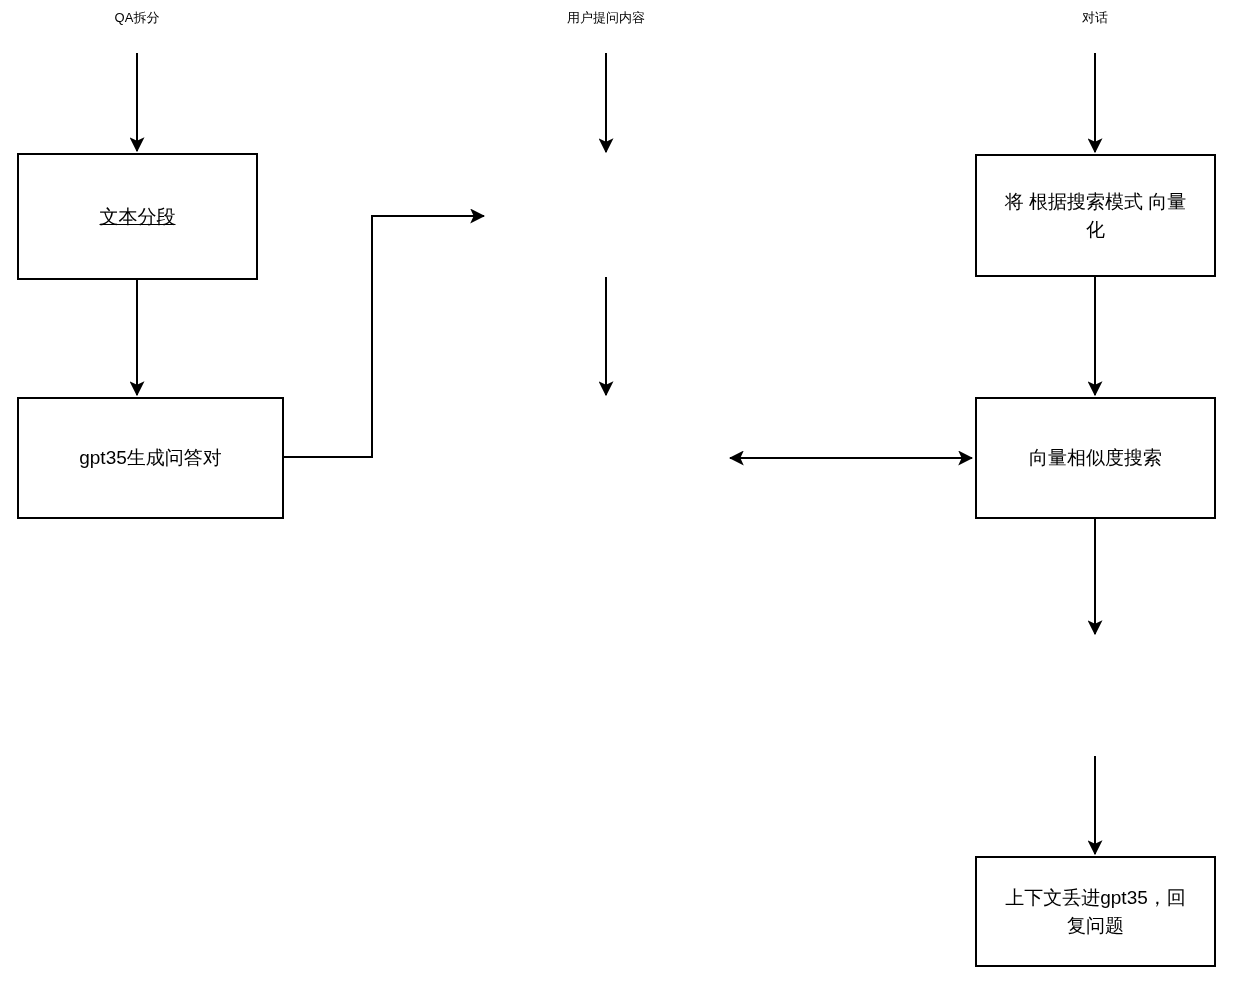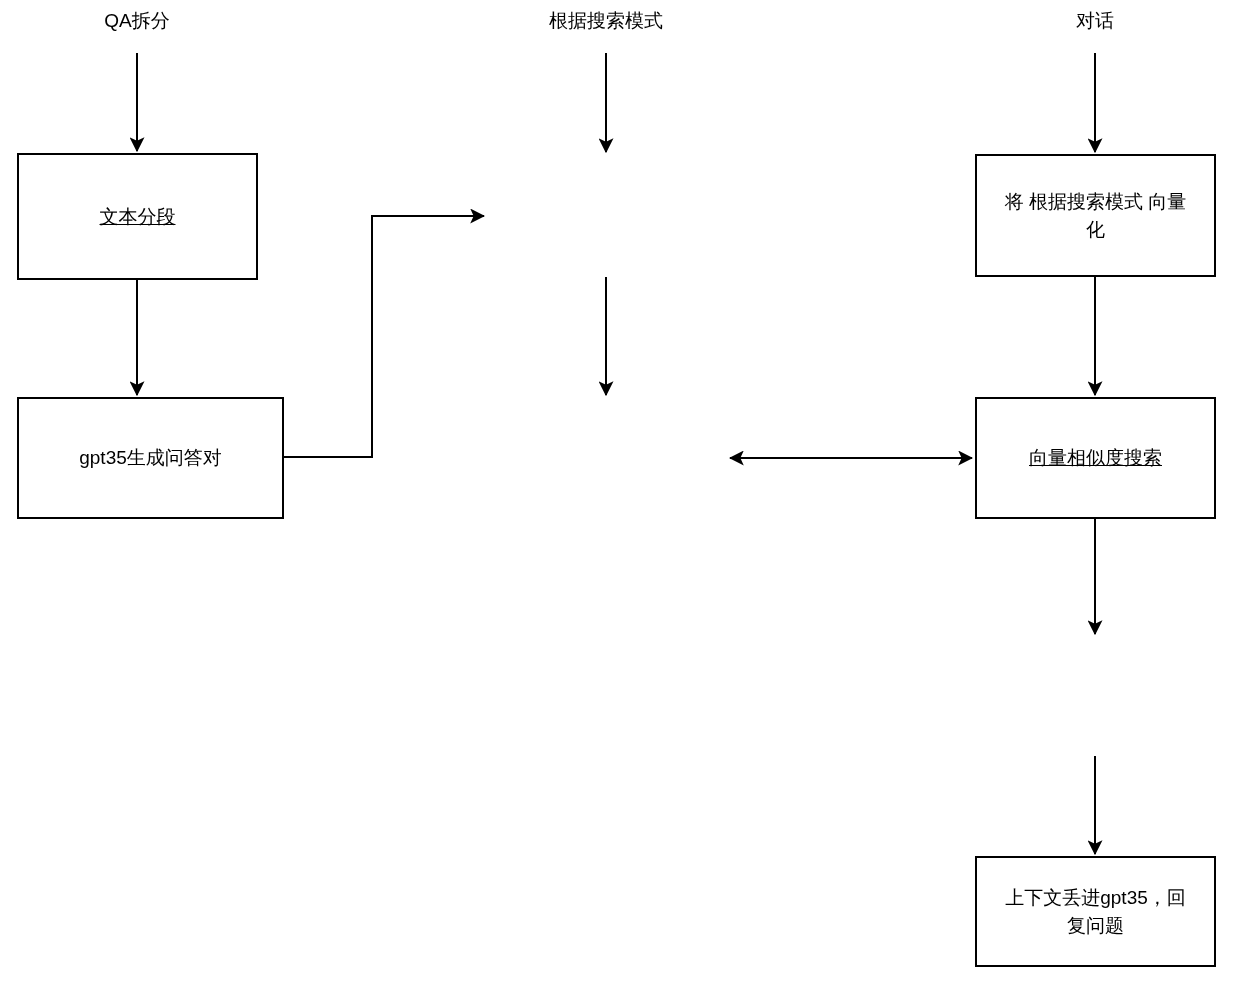--- a/index.html
+++ b/index.html
@@ -39,21 +39,21 @@
     line-height: 1.45;
     padding: 4px 8px;
   }
   .node .node-text {
     display: block;
     white-space: pre-line;
   }
   .edge-label {
     position: absolute;
     color: #000000;
-    font-size: 19px;
+    font-size: 13px;
     line-height: 1.2;
     text-align: center;
     white-space: nowrap;
     transform: translateX(-50%);
   }
 </style>
 </head>
 <body>
 
 <div id="canvas">
@@ -83,39 +83,39 @@
     <path d="M 1095 53 L 1095 152" fill="none" stroke="#000000" stroke-width="2" marker-end="url(#arrow-end)"></path>
 
     <path d="M 1095 277 L 1095 395" fill="none" stroke="#000000" stroke-width="2" marker-end="url(#arrow-end)"></path>
 
     <path d="M 1095 519 L 1095 634" fill="none" stroke="#000000" stroke-width="2" marker-end="url(#arrow-end)"></path>
 
     <path d="M 1095 756 L 1095 854" fill="none" stroke="#000000" stroke-width="2" marker-end="url(#arrow-end)"></path>
   </svg>
 
   <div class="edge-label" style="left:137px; top:10px;">QA拆分</div>
-  <div class="edge-label" style="left:606px; top:10px;">根据搜索模式</div>
+  <div class="edge-label" style="left:606px; top:10px;">用户提问内容</div>
   <div class="edge-label" style="left:1095px; top:10px;">对话</div>
 
   <div class="node" style="left:17px; top:153px; width:241px; height:127px;text-decoration:underline;">
     <span class="node-text">文本分段</span>
   </div>
 
   <div class="node" style="left:17px; top:397px; width:267px; height:122px;">
     <span class="node-text">gpt35生成问答对</span>
   </div>
 
 
 
   <div class="node" style="left:975px; top:154px; width:241px; height:123px;">
     <span class="node-text">将 根据搜索模式 向量
 化</span>
   </div>
 
-  <div class="node" style="left:975px; top:397px; width:241px; height:122px;text-decoration:underline;">
+  <div class="node" style="left:975px; top:397px; width:241px; height:122px;">
     <span class="node-text">向量相似度搜索</span>
   </div>
 
 
   <div class="node" style="left:975px; top:856px; width:241px; height:111px;">
     <span class="node-text">上下文丢进gpt35，回
 复问题</span>
   </div>
 
 </div>

